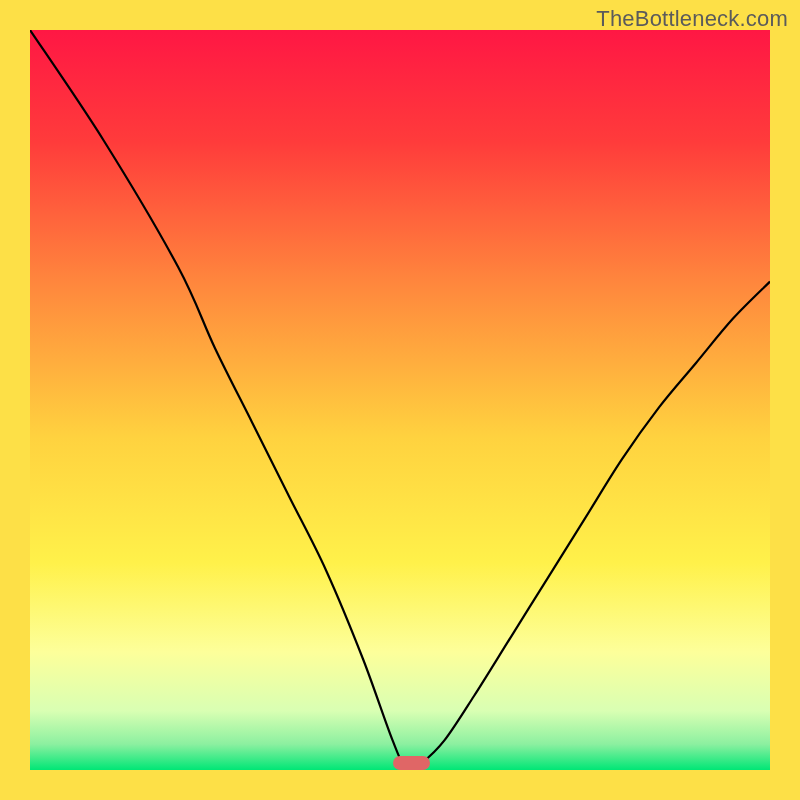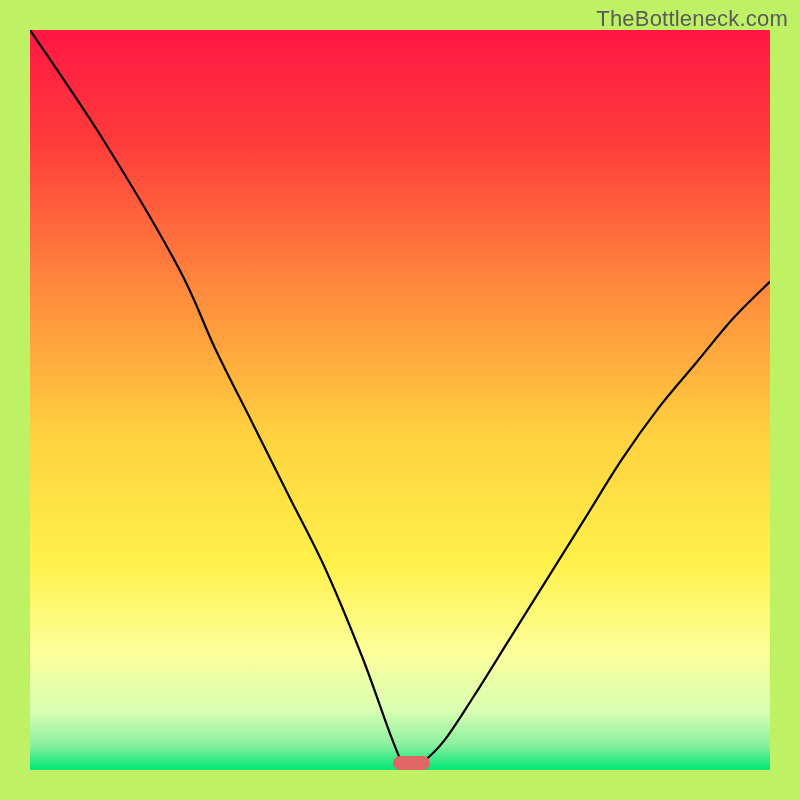--- a/index.html
+++ b/index.html
@@ -9,21 +9,21 @@
     height: 800px;
     background: #000;
     font-family: Arial, Helvetica, sans-serif;
   }
   .frame {
     position: absolute;
     left: 0;
     top: 0;
     width: 800px;
     height: 800px;
-    background: #bef264;
+    background: #fde047;
   }
   .plot {
     position: absolute;
     left: 30px;
     top: 30px;
     width: 740px;
     height: 740px;
     overflow: hidden;
   }
   .gradient {

